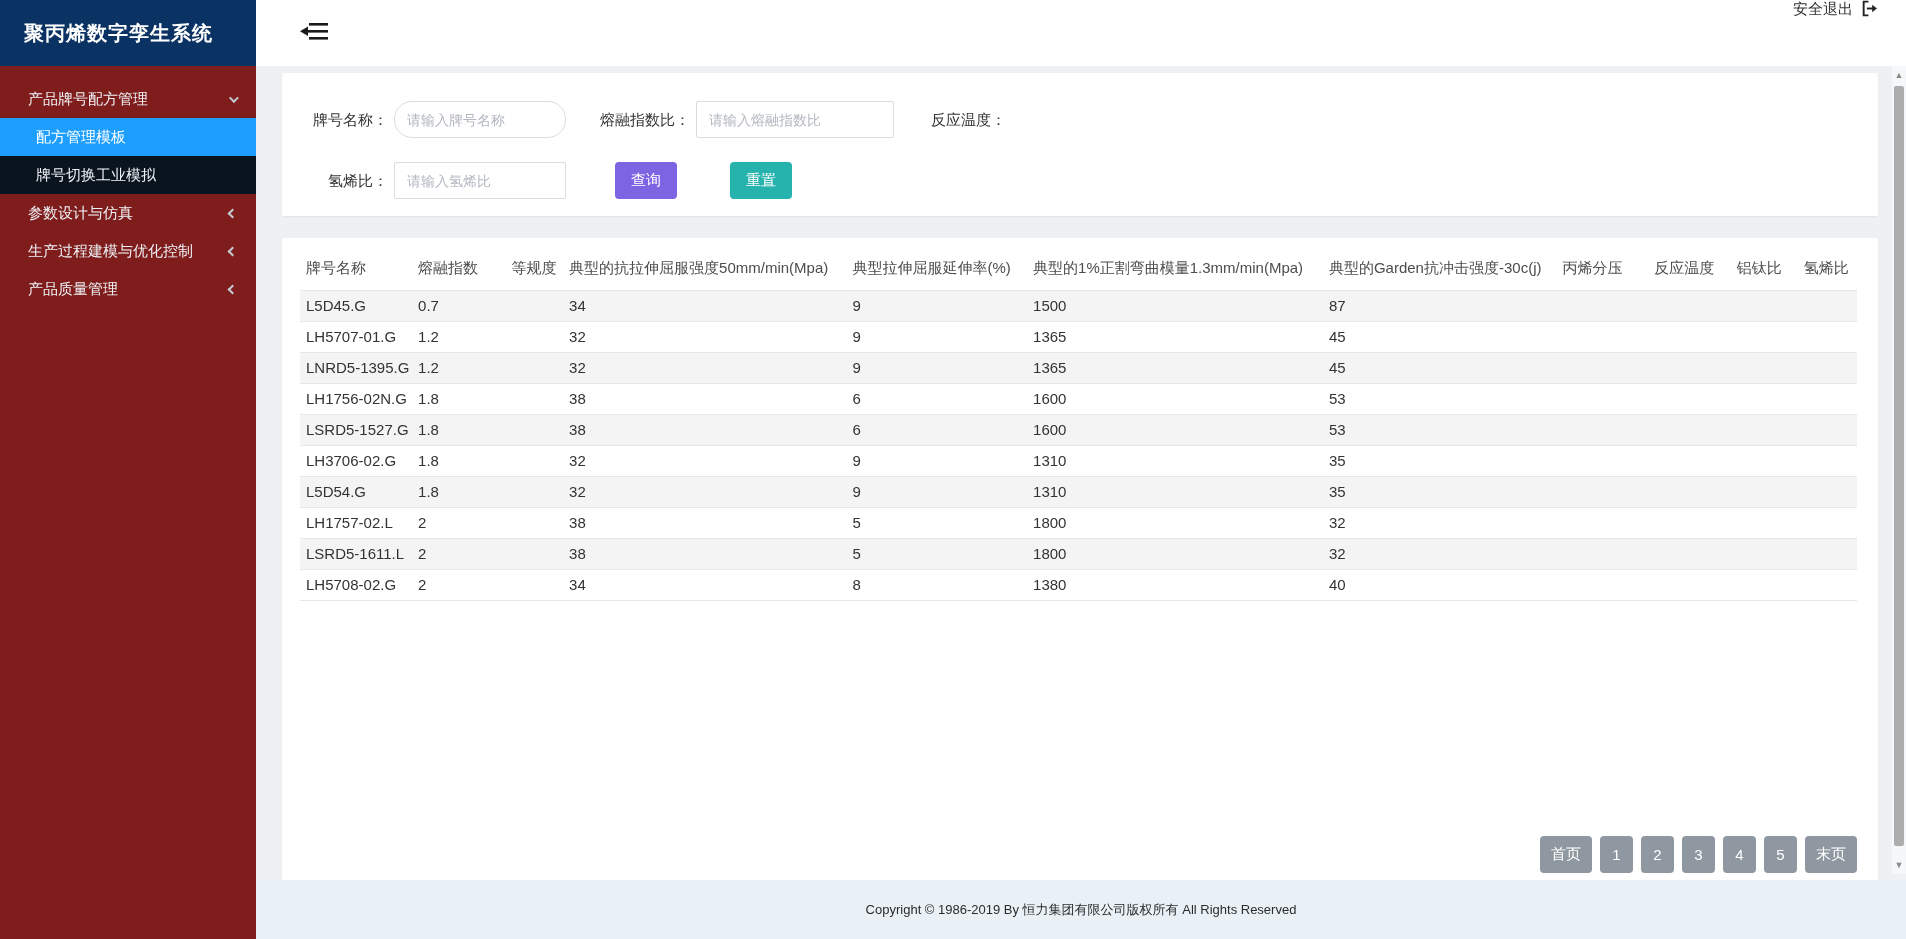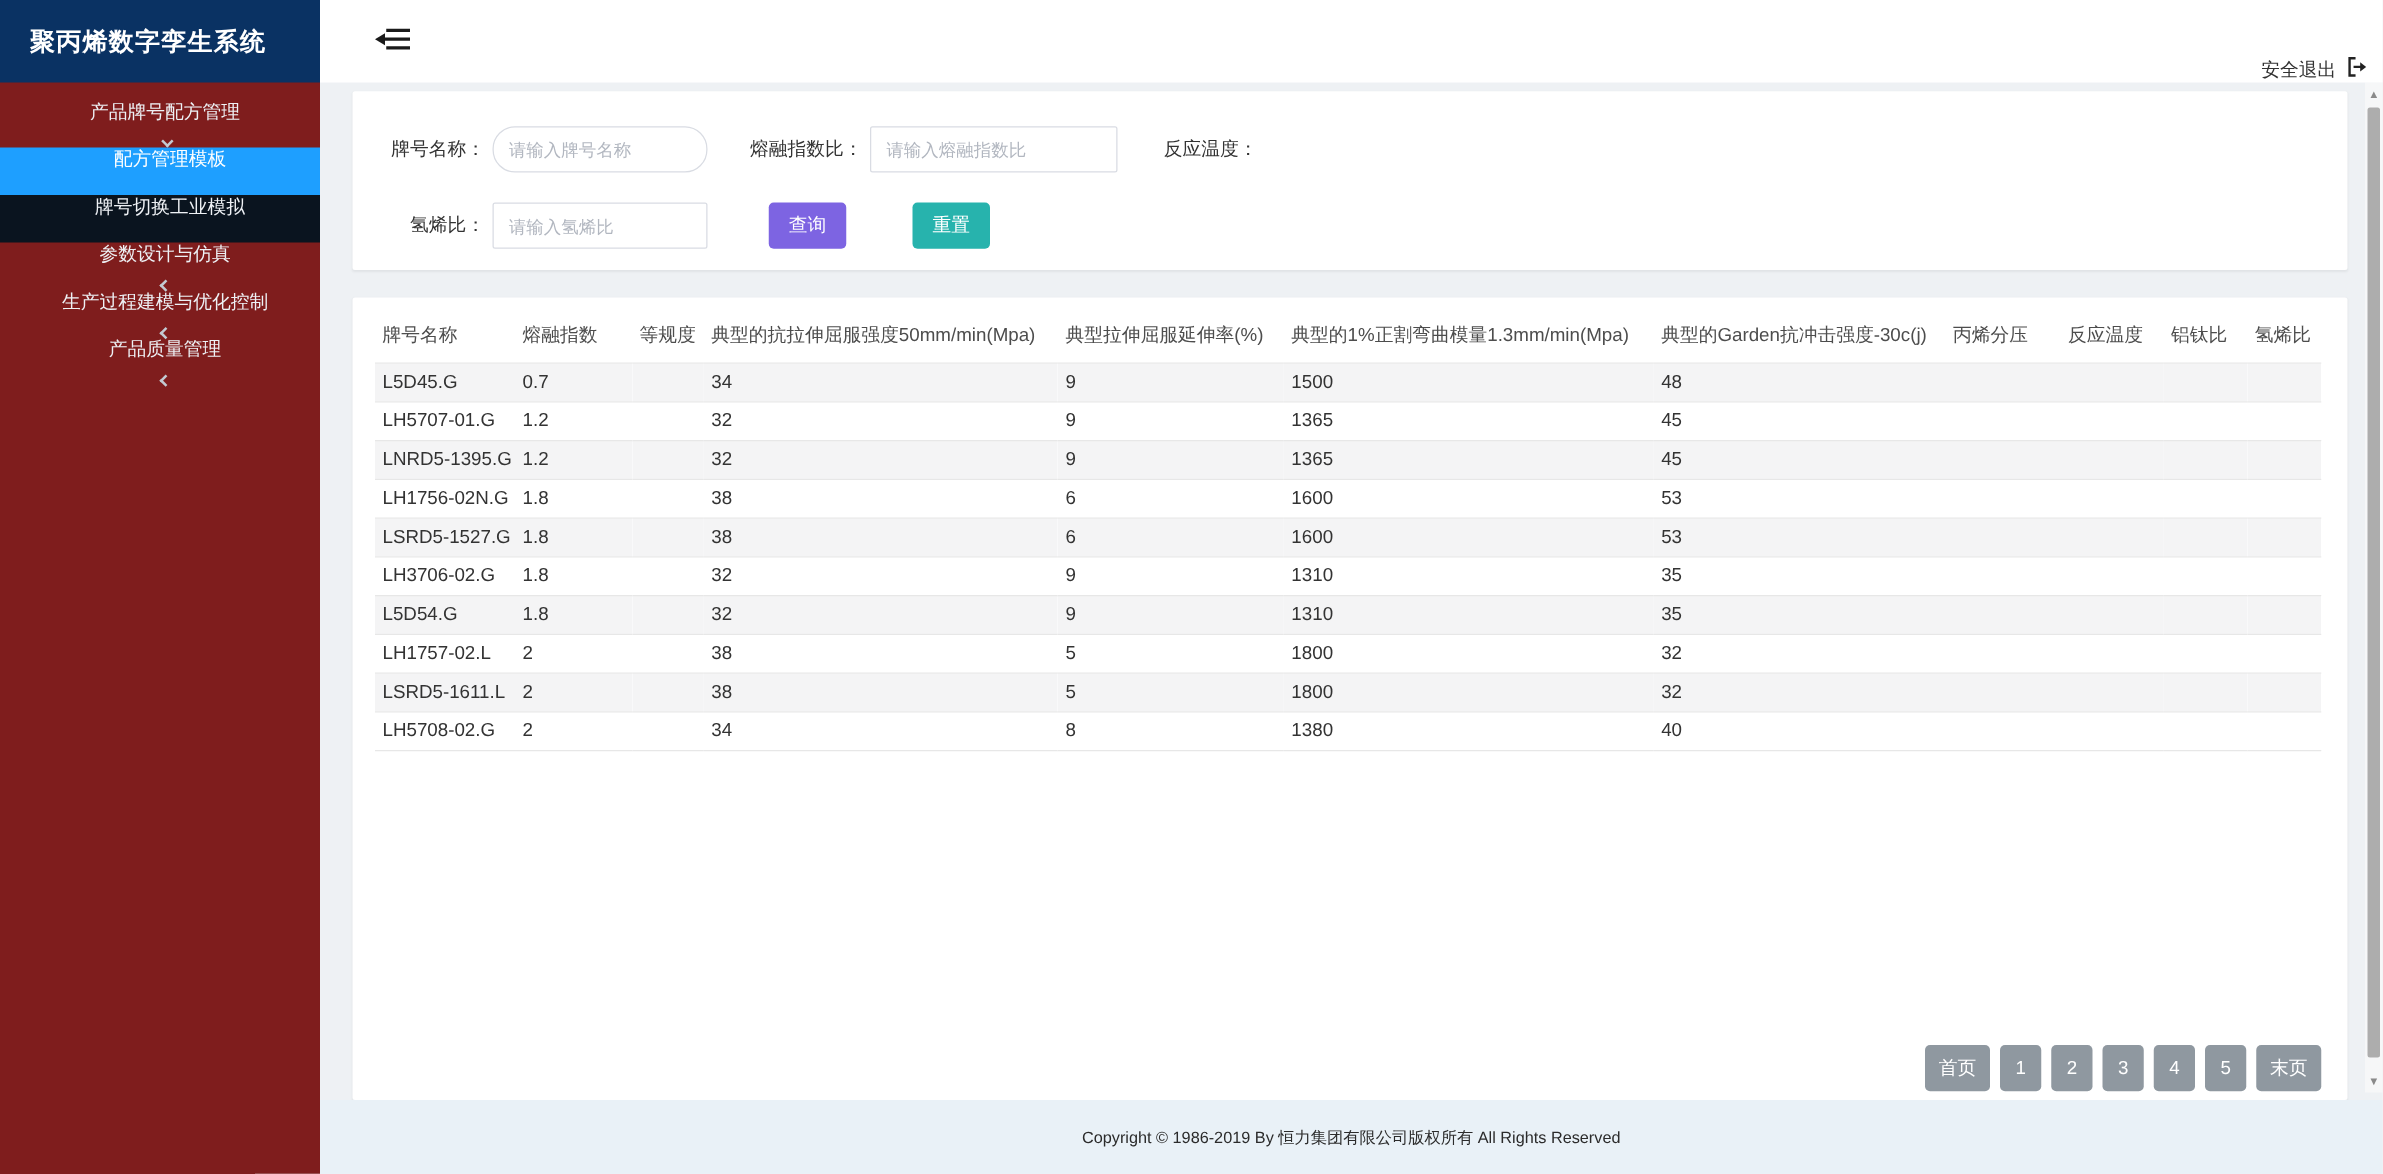--- a/index.html
+++ b/index.html
@@ -5,31 +5,31 @@
   * { margin:0; padding:0; box-sizing:border-box; }
   html,body { width:1906px; height:939px; overflow:hidden;
     font-family:"Liberation Sans","DejaVu Sans",sans-serif; background:#eef1f4; }
 
   
   .sidebar { position:absolute; left:0; top:0; width:256px; height:939px; background:#7f1d1d; z-index:5; }
   .sidebar-header { height:66px; background:#0a3263; color:#fff; display:flex; align-items:center;
     padding-left:24px; font-size:20px; font-weight:bold; letter-spacing:1px; }
   .menu { padding-top:14px; }
   .menu-item { height:38px; display:flex; align-items:center; justify-content:space-between;
-    color:#eef1f5; font-size:15px; padding:0 20px 0 28px; cursor:pointer;flex-direction:column; }
+    color:#eef1f5; font-size:15px; padding:0 20px 0 28px; cursor:pointer; }
   .menu-item.sub { padding-left:36px; background:#0a141f; }
   .menu-item.active { background:#1e9fff; color:#fff; }
   .chev { display:inline-block; width:7px; height:7px; border:0 solid #c3cad2; flex:0 0 auto; }
   .chev.down { border-right-width:2px; border-bottom-width:2px; transform:rotate(45deg) translateY(-2px); }
   .chev.left { border-left-width:2px; border-bottom-width:2px; transform:rotate(45deg); }
 
   
   .topbar { position:absolute; left:256px; top:0; width:1650px; height:66px; background:#fff; z-index:4; }
   .collapse-btn { position:absolute; left:42px; top:17px; width:34px; height:30px; cursor:pointer; }
-  .logout { position:absolute; right:12px; top:0; height:66px; display:flex; align-items:flex-end; gap:8px;
+  .logout { position:absolute; right:28px; top:0; height:66px; display:flex; align-items:flex-start; gap:8px;
     font-size:15px; color:#333; cursor:pointer; }
 
   
   .main { position:absolute; left:256px; top:66px; width:1650px; height:873px; background:#eef1f4; }
 
   .card { position:absolute; left:26px; width:1596px; background:#fff; border-radius:2px;
     box-shadow:0 1px 2px rgba(0,0,0,0.06); }
   .form-card { top:7px; height:143px; }
   .table-card { top:172px; height:642px; }
 
@@ -178,21 +178,21 @@
             </tr>
           </thead>
         <tbody id="tbody">
             <tr>
               <td>L5D45.G</td>
               <td>0.7</td>
               <td></td>
               <td>34</td>
               <td>9</td>
               <td>1500</td>
-              <td>48</td>
+              <td>87</td>
               <td></td>
               <td></td>
               <td></td>
               <td></td>
             </tr>
             <tr>
               <td>LH5707-01.G</td>
               <td>1.2</td>
               <td></td>
               <td>32</td>

